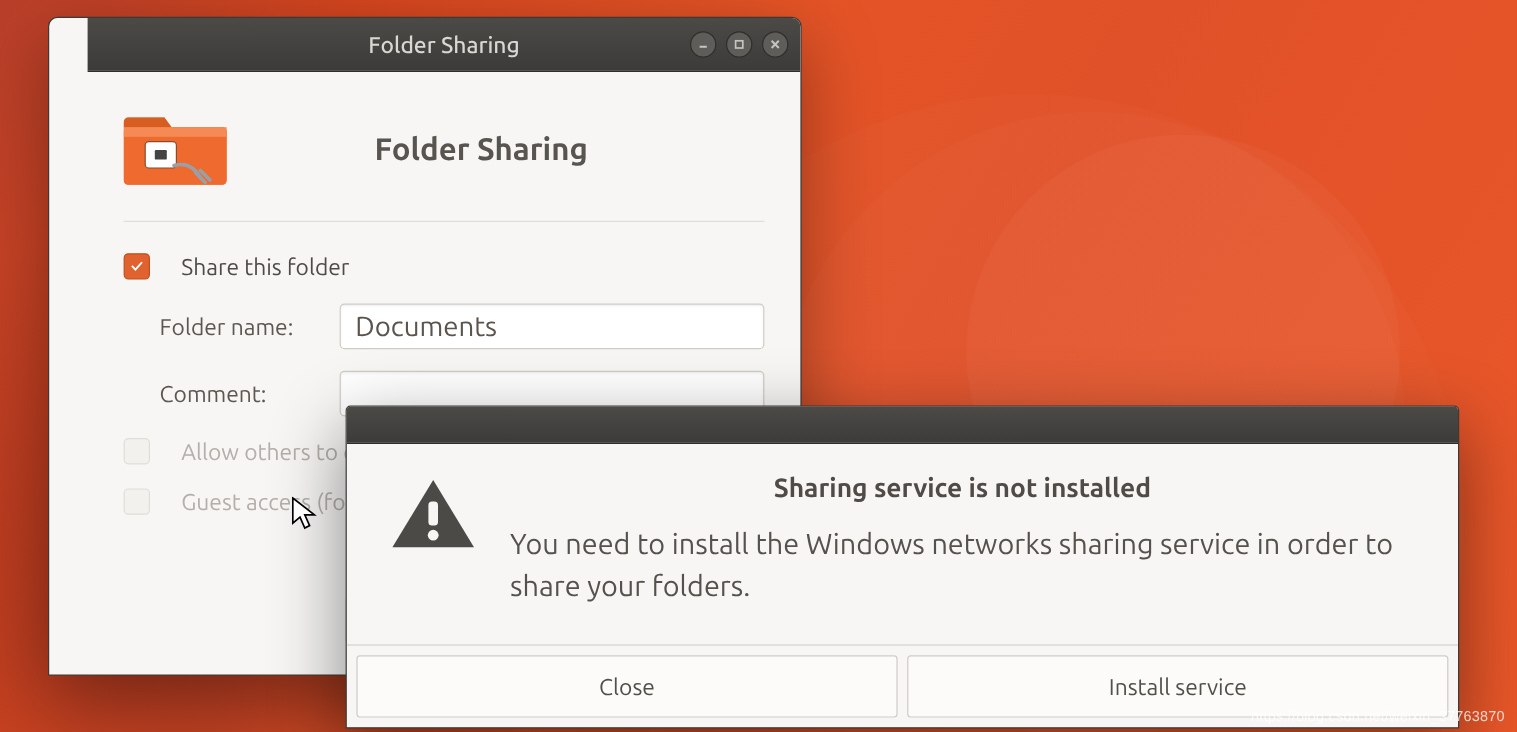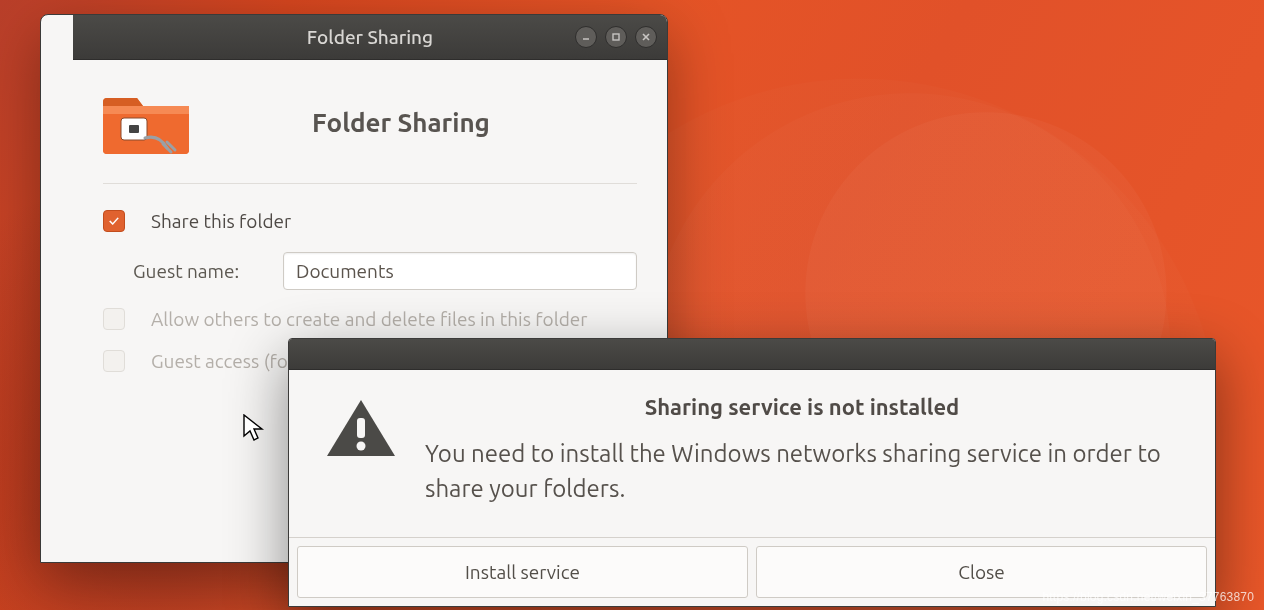--- a/index.html
+++ b/index.html
@@ -151,21 +151,21 @@
     width: 150px;
     color: #5c5851;
   }
   .text-input {
     flex: 1;
     height: 36px;
     border: 1px solid #cfcbc5;
     border-radius: 4px;
     background: #fff;
     padding: 0 12px;
-    font-size: 19px;
+    font-size: 23px;
     color: #5b544d;
     font-family: inherit;
     box-shadow: inset 0 1px 2px rgba(0,0,0,0.07);
   }
 
   
   .cutoff-btn {
     position: absolute;
     left: 247px;
     bottom: 24px;
@@ -297,24 +297,28 @@
         </div>
         <div class="page-title">Folder Sharing</div>
       </div>
 
       <div class="check-row">
         <div class="checkbox checked"></div>
         <span>Share this folder</span>
       </div>
 
       <div class="form-row">
-        <div class="form-label">Guest name:</div>
+        <div class="form-label">Folder name:</div>
         <input class="text-input" type="text" value="Documents" style="">
       </div>
 
+      <div class="form-row">
+        <div class="form-label">Comment:</div>
+        <input class="text-input" type="text" value="" style="">
+      </div>
 
       <div class="check-row disabled" style="padding-left:0;">
         <div class="checkbox"></div>
         <span>Allow others to create and delete files in this folder</span>
       </div>
 
       <div class="check-row disabled" style="padding-left:0;">
         <div class="checkbox"></div>
         <span>Guest access (for people without a user account)</span>
       </div>
@@ -333,24 +337,24 @@
           <circle cx="36" cy="48" r="4.5" fill="#f7f6f5"></circle>
         </svg>
       </div>
       <div class="dialog-text">
         <div class="dialog-title">Sharing service is not installed</div>
         <div class="dialog-msg">You need to install the Windows networks sharing service in order to share your folders.</div>
       </div>
     </div>
     <div class="dialog-buttons">
       <div class="dlg-btn">
+        <span>Close</span>
+      </div>
+      <div class="dlg-btn">
         <span>Install service</span>
-      </div>
-      <div class="dlg-btn">
-        <span>Close</span>
       </div>
     </div>
   </div>
 
   <div class="cursor">
     <svg width="22" height="30" viewBox="0 0 22 30">
       <path d="M1 1 L1 22 L7 17 L11 26 L15 24 L11 15 L19 15 Z" fill="#fff" stroke="#000" stroke-width="1.4"></path>
     </svg>
   </div>
 

